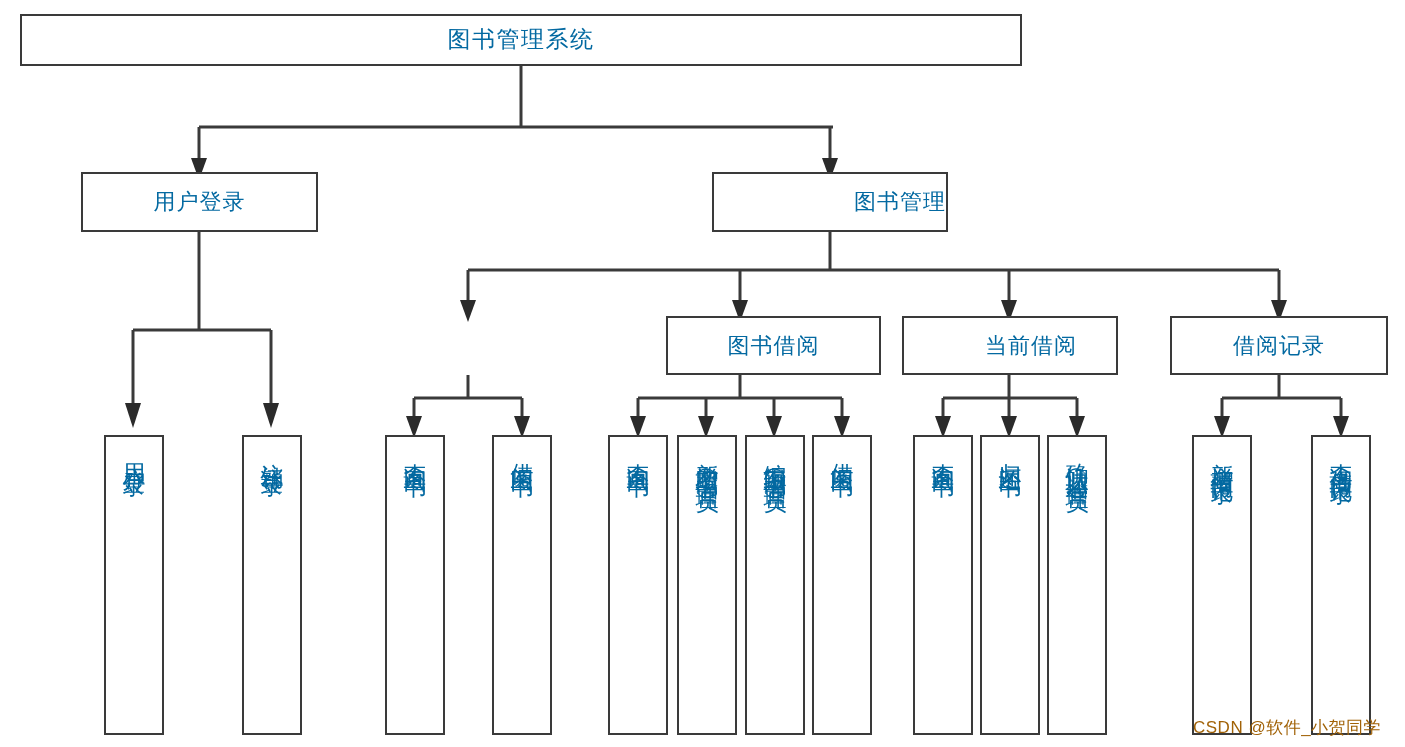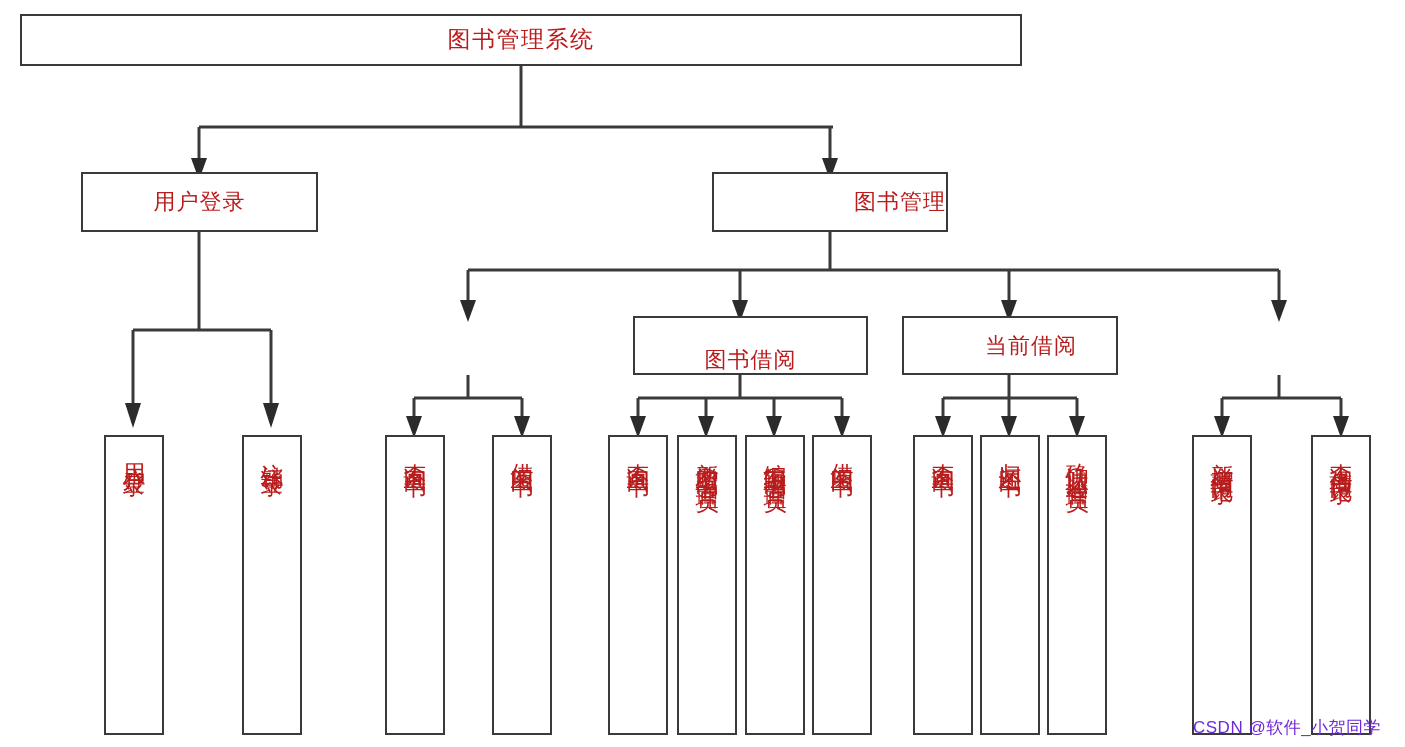--- a/index.html
+++ b/index.html
@@ -30,21 +30,21 @@
     position: absolute;
     box-sizing: border-box;
     background: #ffffff;
     border: 2px solid #3a3a3a;
     display: flex;
     align-items: center;
     justify-content: center;
     z-index: 3;
   }
   .node .lbl {
-    color: #b91c1c;
+    color: #0369a1;
     text-align: center;
     line-height: 1.18;
     white-space: nowrap;
   }
   
   .node.horiz .lbl {
     font-size: 22px;
     letter-spacing: 1px;
   }
   .node.root .lbl {
@@ -58,21 +58,21 @@
   }
   .node.vert .lbl {
     writing-mode: vertical-rl;
     text-orientation: upright;
     font-size: 23px;
     letter-spacing: 4px;
     line-height: 1;
   }
   .watermark {
     position: absolute;
-    color: #6d28d9;
+    color: #a16207;
     font-size: 17px;
     letter-spacing: 0.5px;
     z-index: 5;
     white-space: nowrap;
   }
 </style>
 </head>
 <body>
 
 <div id="canvas">
@@ -147,26 +147,29 @@
     <span class="lbl">图书管理系统</span>
   </div>
 
   <div class="node horiz" style="left:81px; top:172px; width:237px; height:60px;">
     <span class="lbl">用户登录</span>
   </div>
   <div class="node horiz" style="left:712px; top:172px; width:236px; height:60px;justify-content:flex-end;">
     <span class="lbl">图书管理</span>
   </div>
 
-  <div class="node horiz" style="left:633px; top:316px; width:235px; height:59px;align-items:flex-end;">
+  <div class="node horiz" style="left:666px; top:316px; width:215px; height:59px;">
     <span class="lbl">图书借阅</span>
   </div>
   <div class="node horiz" style="left:902px; top:316px; width:216px; height:59px;padding-left:42px;">
     <span class="lbl">当前借阅</span>
   </div>
+  <div class="node horiz" style="left:1170px; top:316px; width:218px; height:59px;">
+    <span class="lbl">借阅记录</span>
+  </div>
 
   <div class="node vert" style="left:104px; top:435px; width:60px; height:300px;">
     <span class="lbl">用户登录</span>
   </div>
   <div class="node vert" style="left:242px; top:435px; width:60px; height:300px;">
     <span class="lbl">注销登录</span>
   </div>
 
   <div class="node vert" style="left:385px; top:435px; width:60px; height:300px;">
     <span class="lbl">查询图书</span>

